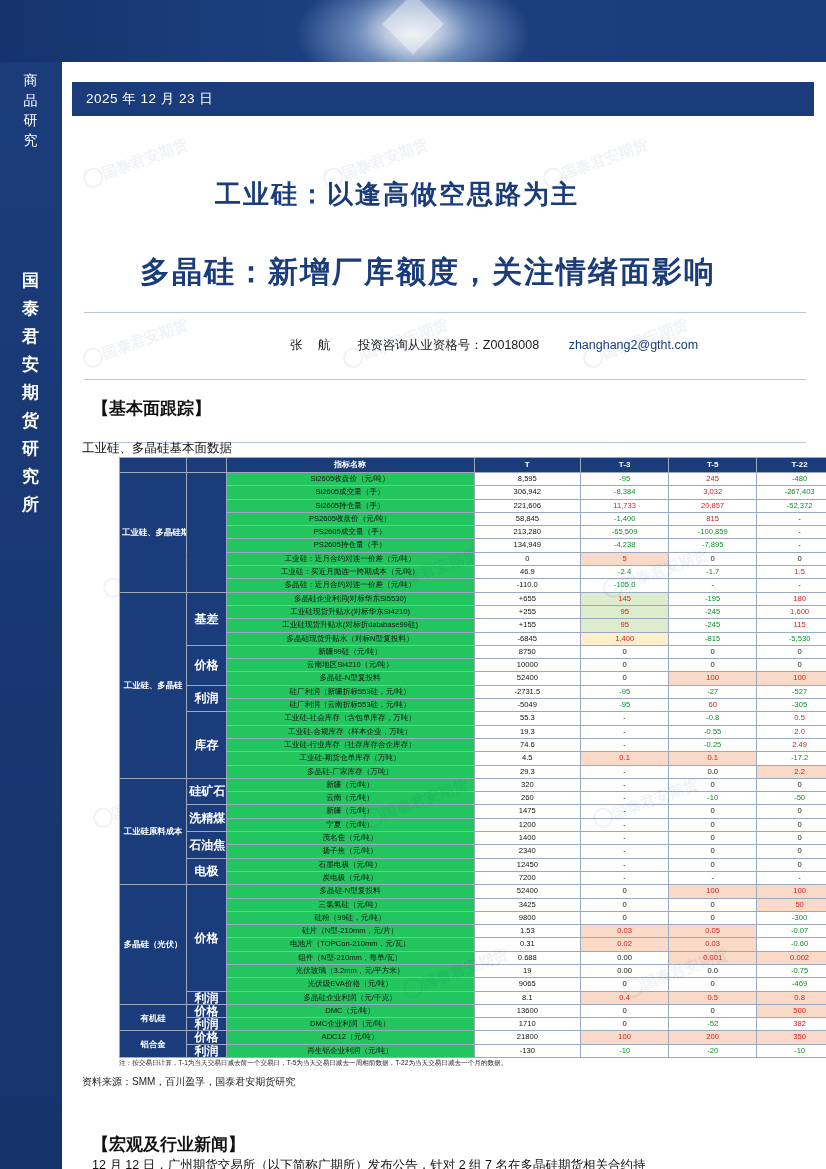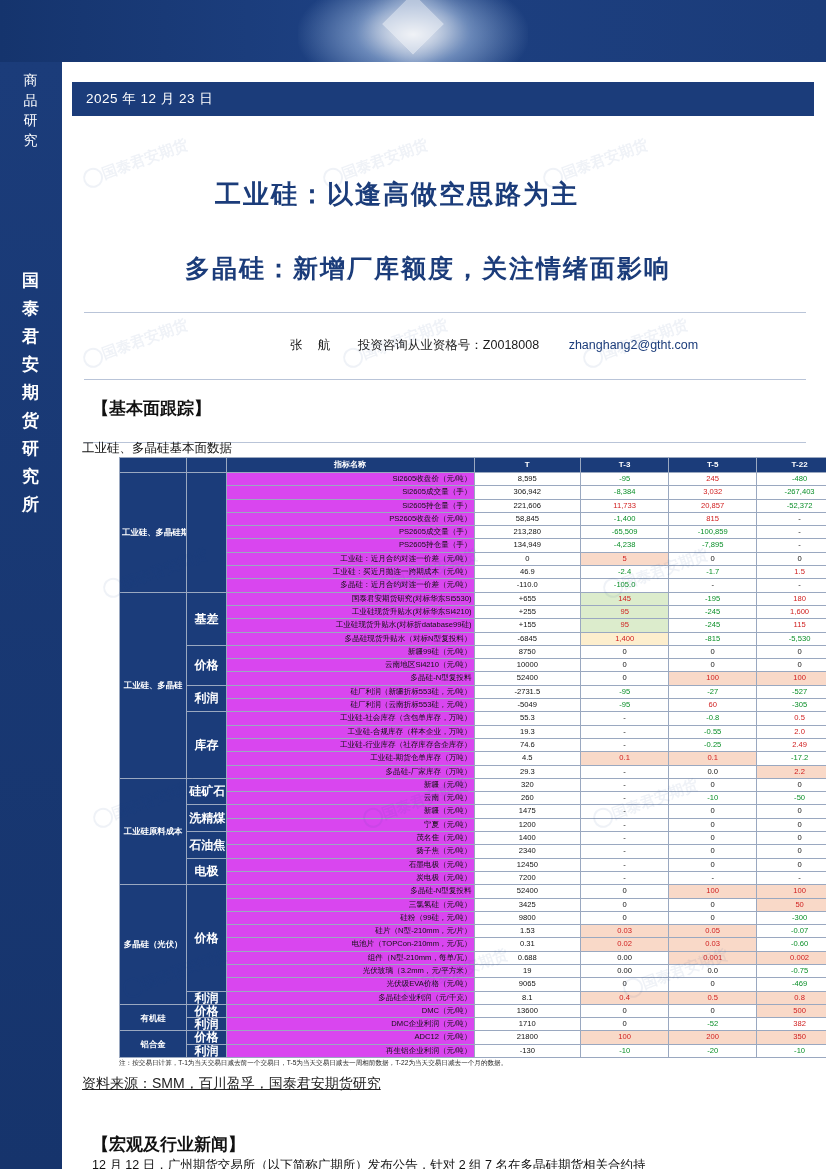--- a/index.html
+++ b/index.html
@@ -56,21 +56,21 @@
     color:#fff;font-size:13.5px;line-height:34px;
     padding-left:14px;box-sizing:border-box;
     letter-spacing:.5px;
   }
   .title1{
     position:absolute;left:0;top:115px;width:670px;text-align:center;
     color:#1b3c7a;font-size:26px;font-weight:bold;letter-spacing:2px;
   }
   .title2{
     position:absolute;left:0;top:190px;width:732px;text-align:center;
-    color:#1b3c7a;font-size:25px;font-weight:bold;letter-spacing:2px;
+    color:#1b3c7a;font-size:30px;font-weight:bold;letter-spacing:2px;
   }
   .rule{
     position:absolute;left:22px;width:722px;height:0;border-top:1px solid #b9c4d8;
   }
   .rule.r1{top:250px;}
   .rule.r2{top:317px;}
   .rule.r3{top:380px;}
   .author-line{
     position:absolute;left:0;top:275px;width:800px;text-align:center;
     font-size:12.5px;color:#1a1a1a;margin-left:32px;
@@ -79,21 +79,21 @@
   .author-line .qual{margin-left:18px;}
   .author-line .mail{margin-left:26px;color:#1b3c7a;}
   .sect-head{
     position:absolute;left:30px;font-size:17px;color:#111;font-weight:bold;
   }
   .sect-head.s1{top:335px;}
   .tbl-caption{
     position:absolute;left:20px;top:378px;font-size:12.5px;color:#111;
   }
   .src-note{
-    position:absolute;left:20px;top:1013px;font-size:14px;color:#222;text-decoration:underline;
+    position:absolute;left:20px;top:1013px;font-size:10px;color:#222;
   }
   .sect-head.s2{top:1063px;left:30px;margin-top:8px;}
   .para{
     position:absolute;left:30px;top:1093px;width:714px;
     font-size:12.5px;color:#111;line-height:20px;text-indent:0;
   }
   .footer{
     position:absolute;left:0;top:1143px;width:764px;
     font-size:11.5px;color:#111;
   }
@@ -119,21 +119,21 @@
   td.grp{
     background:#1b3c7a;color:#fff;text-align:center;font-weight:bold;
     font-size:8.4px;
     writing-mode:horizontal-tb;
     padding:0 1px;
   }
   td.sub{
     background:#1b3c7a;color:#fff;text-align:center;font-weight:bold;
     font-size:12px;padding:0 1px;
   }
-  td.nm{background:#d946ef;text-align:right;padding-left:3px;}
+  td.nm{background:#22c55e;text-align:center;padding-left:3px;}
   td.v{text-align:center;background:#ffffff;}
   td.v.gr{color:#0a8f28;}
   td.v.rd{color:#d02020;}
   td.v.bl{color:#111;}
   td.v.hl-r{background:#f9d9c8;}
   td.v.hl-g{background:#dceccc;}
   td.v.hl-y{background:#fdeecd;}
   .tfoot-note{
     margin-top:1px;width:724px;font-size:6.6px;color:#222;text-align:left;
     letter-spacing:0;
@@ -278,21 +278,21 @@
           <tr>
             <td class="nm">多晶硅：近月合约对连一价差（元/吨）</td>
             <td class="v">-110.0</td>
             <td class="v gr">-105.0</td>
             <td class="v bl">-</td>
             <td class="v bl">-</td>
           </tr>
           <tr>
             <td class="grp" rowspan="14">工业硅、多晶硅</td>
             <td class="sub" rowspan="4">基差</td>
-            <td class="nm">国泰君安期货研究(对标华东Si5530)</td>
+            <td class="nm">多晶硅企业利润(对标华东Si5530)</td>
             <td class="v">+655</td>
             <td class="v rd hl-g">145</td>
             <td class="v gr">-195</td>
             <td class="v rd">180</td>
           </tr>
           <tr>
             <td class="nm">工业硅现货升贴水(对标华东Si4210)</td>
             <td class="v">+255</td>
             <td class="v rd hl-g">95</td>
             <td class="v gr">-245</td>

